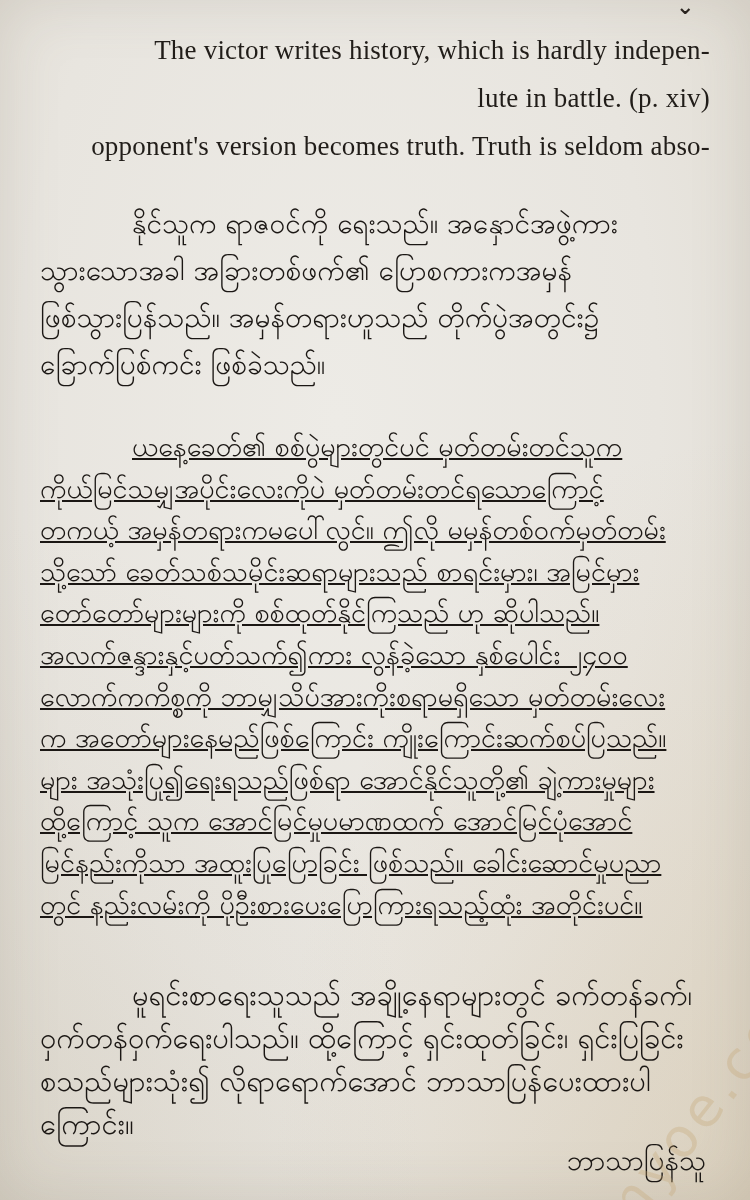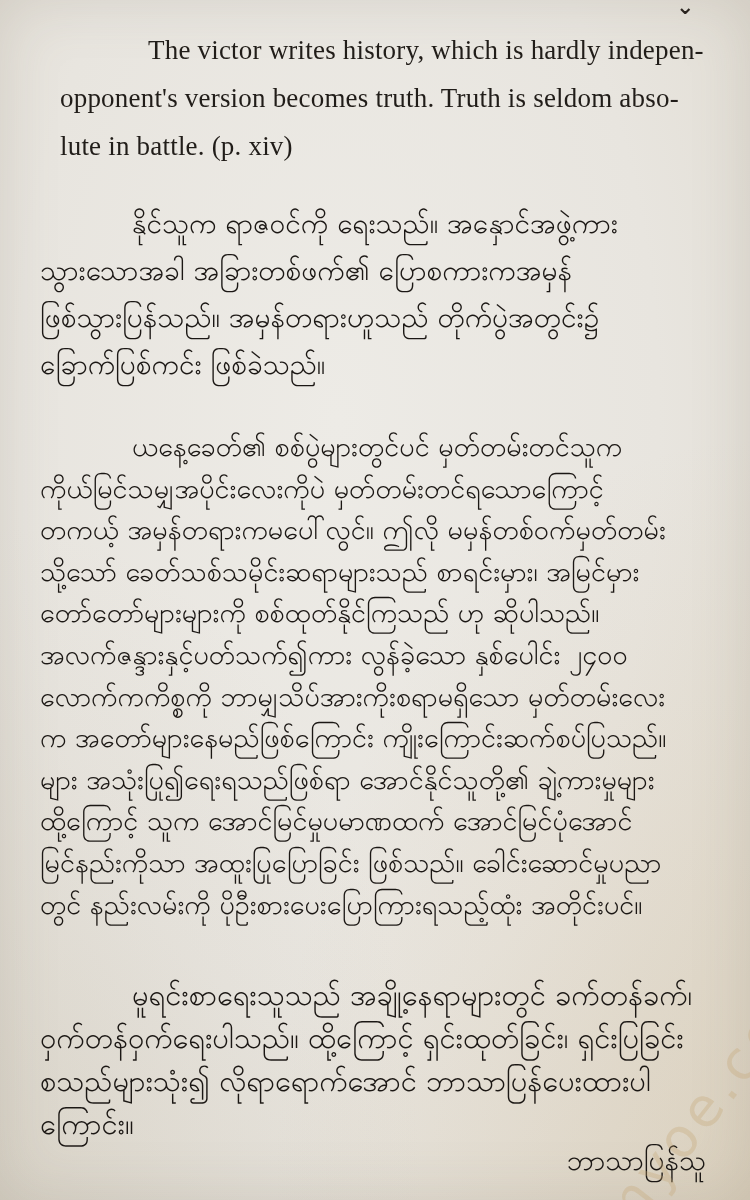--- a/index.html
+++ b/index.html
@@ -22,36 +22,37 @@
   .en-block {
     position: absolute;
     top: 26px;
     left: 60px;
     right: 40px;
     font-family: "Liberation Serif", serif;
     font-size: 27px;
     line-height: 48px;
     color: #211d19;
     letter-spacing: 0.2px;
+    text-align: right;
   }
   .en-block .line.indent {
     text-indent: 88px;
   }
   .my-block {
     position: absolute;
     left: 40px;
     right: 42px;
     color: #1b1714;
     font-family: "DejaVu Sans", sans-serif;
   }
   .my-block .line.indent {
     text-indent: 92px;
   }
   #para1 { top: 200px; font-size: 28px; line-height: 47px; }
-  #para2 { top: 426px; font-size: 27px; line-height: 41.6px; }
+  #para2 { top: 426px; font-size: 27px; line-height: 41.6px; text-decoration: underline; }
   #para3 { top: 974px; font-size: 29px; line-height: 43px; }
   .signature {
     position: absolute;
     top: 1142px;
     left: 40px;
     right: 44px;
     text-align: right;
     font-size: 28px;
     color: #1b1714;
     font-family: Liberation Mono, monospace;
@@ -82,22 +83,22 @@
 </style>
 </head>
 <body>
 
 <div class="page">
 
   <span class="corner-mark">⌄</span>
 
   <div class="en-block">
     <div class="line indent">The victor writes history, which is hardly indepen-</div>
+    <div class="line">lute in battle. (p. xiv)</div>
     <div class="line">opponent's version becomes truth. Truth is seldom abso-</div>
-    <div class="line">lute in battle. (p. xiv)</div>
   </div>
 
   <div class="my-block" id="para1">
     <div class="line indent">နိုင်သူက ရာဇဝင်ကို ရေးသည်။ အနှောင်အဖွဲ့ကား</div>
     <div class="line">သွားသောအခါ အခြားတစ်ဖက်၏ ပြောစကားကအမှန်</div>
     <div class="line">ဖြစ်သွားပြန်သည်။ အမှန်တရားဟူသည် တိုက်ပွဲအတွင်း၌</div>
     <div class="line">ခြောက်ပြစ်ကင်း ဖြစ်ခဲသည်။</div>
   </div>
 
   <div class="my-block" id="para2">

